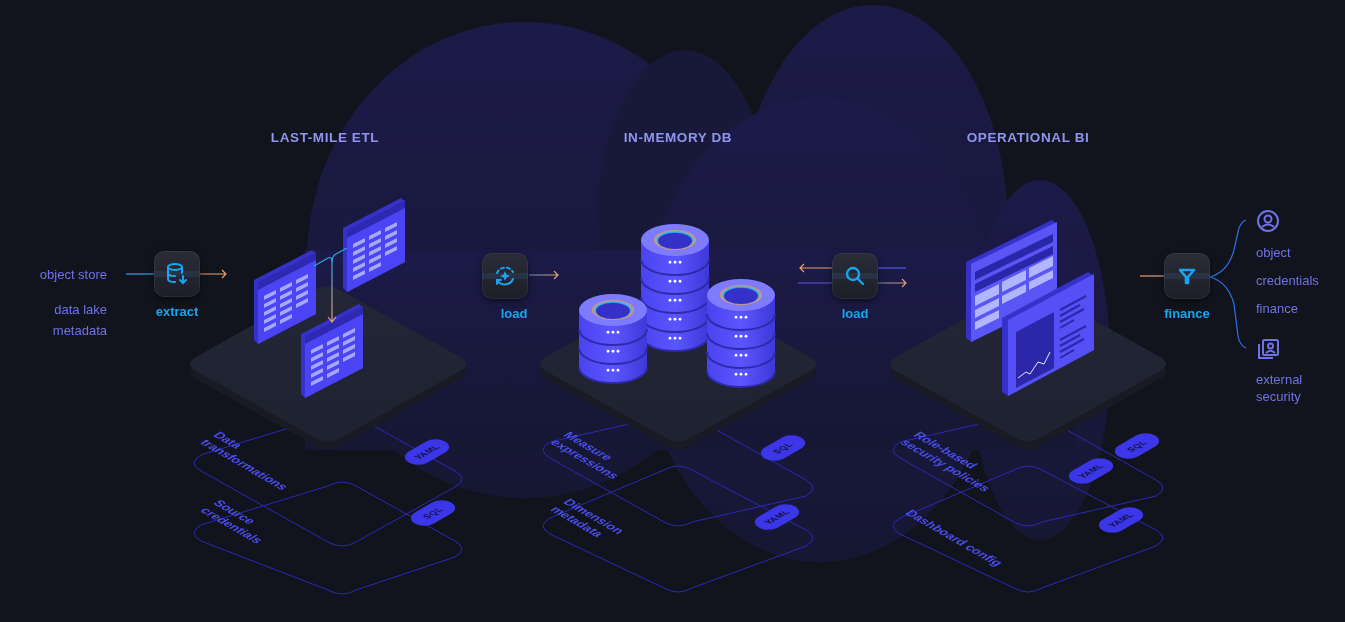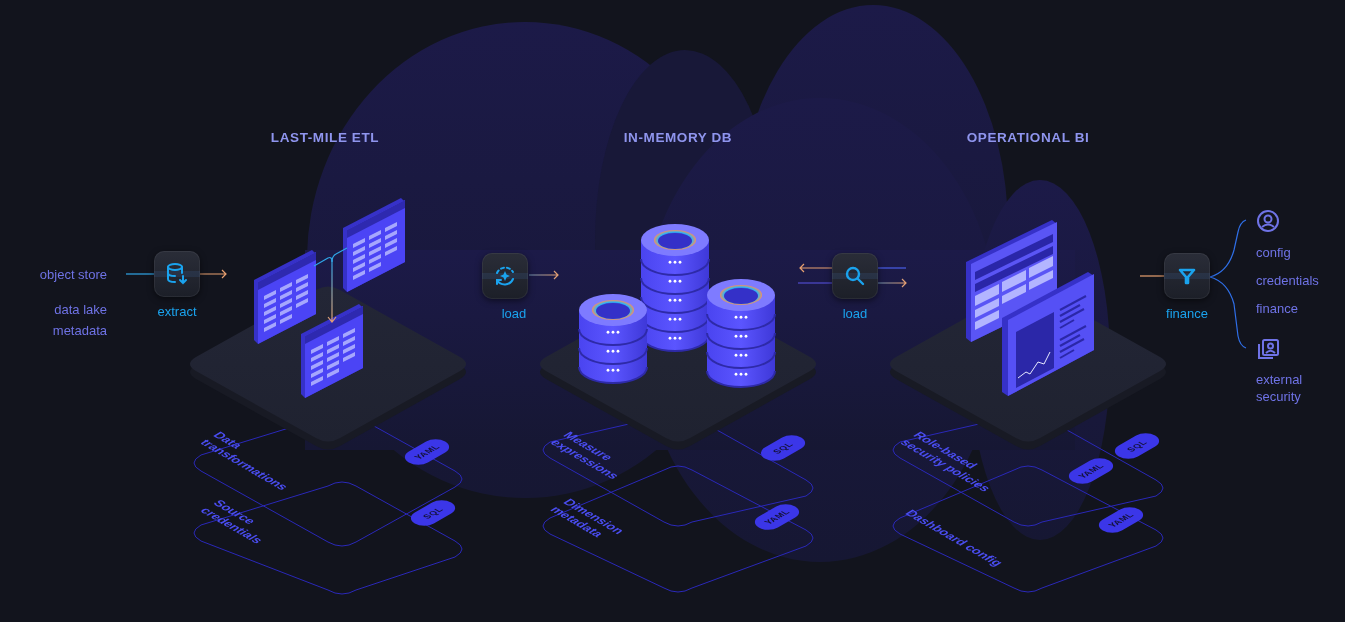--- a/index.html
+++ b/index.html
@@ -29,21 +29,21 @@
     background: linear-gradient(180deg, #2a2d38 0%, #1c1f28 100%);
     box-shadow: inset 0 0 0 1px rgba(255,255,255,0.06), 0 2px 6px rgba(0,0,0,0.5);
     display: flex; align-items: center; justify-content: center;
   }
   .node::after {
     content: ""; position: absolute; left: 0; right: 0; top: 20px; height: 6px;
     background: rgba(80,140,220,0.12);
   }
   .node svg { position: relative; z-index: 1; }
   .node-label {
-    position: absolute; font-size: 13px; font-weight: normal; color: #1aa3ee;
+    position: absolute; font-size: 13px; font-weight: bold; color: #1aa3ee;
     transform: translateX(-50%); white-space: nowrap;
   }
   .layer-text {
     position: absolute; font-size: 12.5px; font-weight: bold; color: #4a4df0;
     line-height: 15px; white-space: nowrap;
     transform-origin: 0 0;
     transform: rotate(30deg) skewX(-30deg) scaleY(0.866);
   }
   .pill {
     position: absolute; width: 42px; height: 22px; border-radius: 11px;
@@ -368,21 +368,21 @@
   </div>
   <div class="node-label" style="left:1187px;top:306px">finance</div>
 
   <div class="abs" style="left:1256px;top:209px">
     <svg width="24" height="24" viewBox="0 0 24 24" fill="none" stroke="#6f73e6" stroke-width="2">
       <circle cx="12" cy="12" r="10"></circle>
       <circle cx="12" cy="10" r="3.5"></circle>
       <path d="M6 18 Q12 13 18 18"></path>
     </svg>
   </div>
-  <div class="dst-label" style="top:244px">config</div>
+  <div class="dst-label" style="top:244px">object</div>
   <div class="dst-label" style="top:272px">credentials</div>
   <div class="dst-label" style="top:300px">finance</div>
 
   <div class="abs" style="left:1256px;top:337px">
     <svg width="24" height="24" viewBox="0 0 24 24" fill="none" stroke="#6f73e6" stroke-width="2">
       <rect x="7" y="3" width="15" height="15" rx="1.5"></rect>
       <circle cx="14.5" cy="9" r="2.5"></circle>
       <path d="M10 16 Q14.5 11.5 19 16"></path>
       <path d="M3 7 V21 H17"></path>
     </svg>

